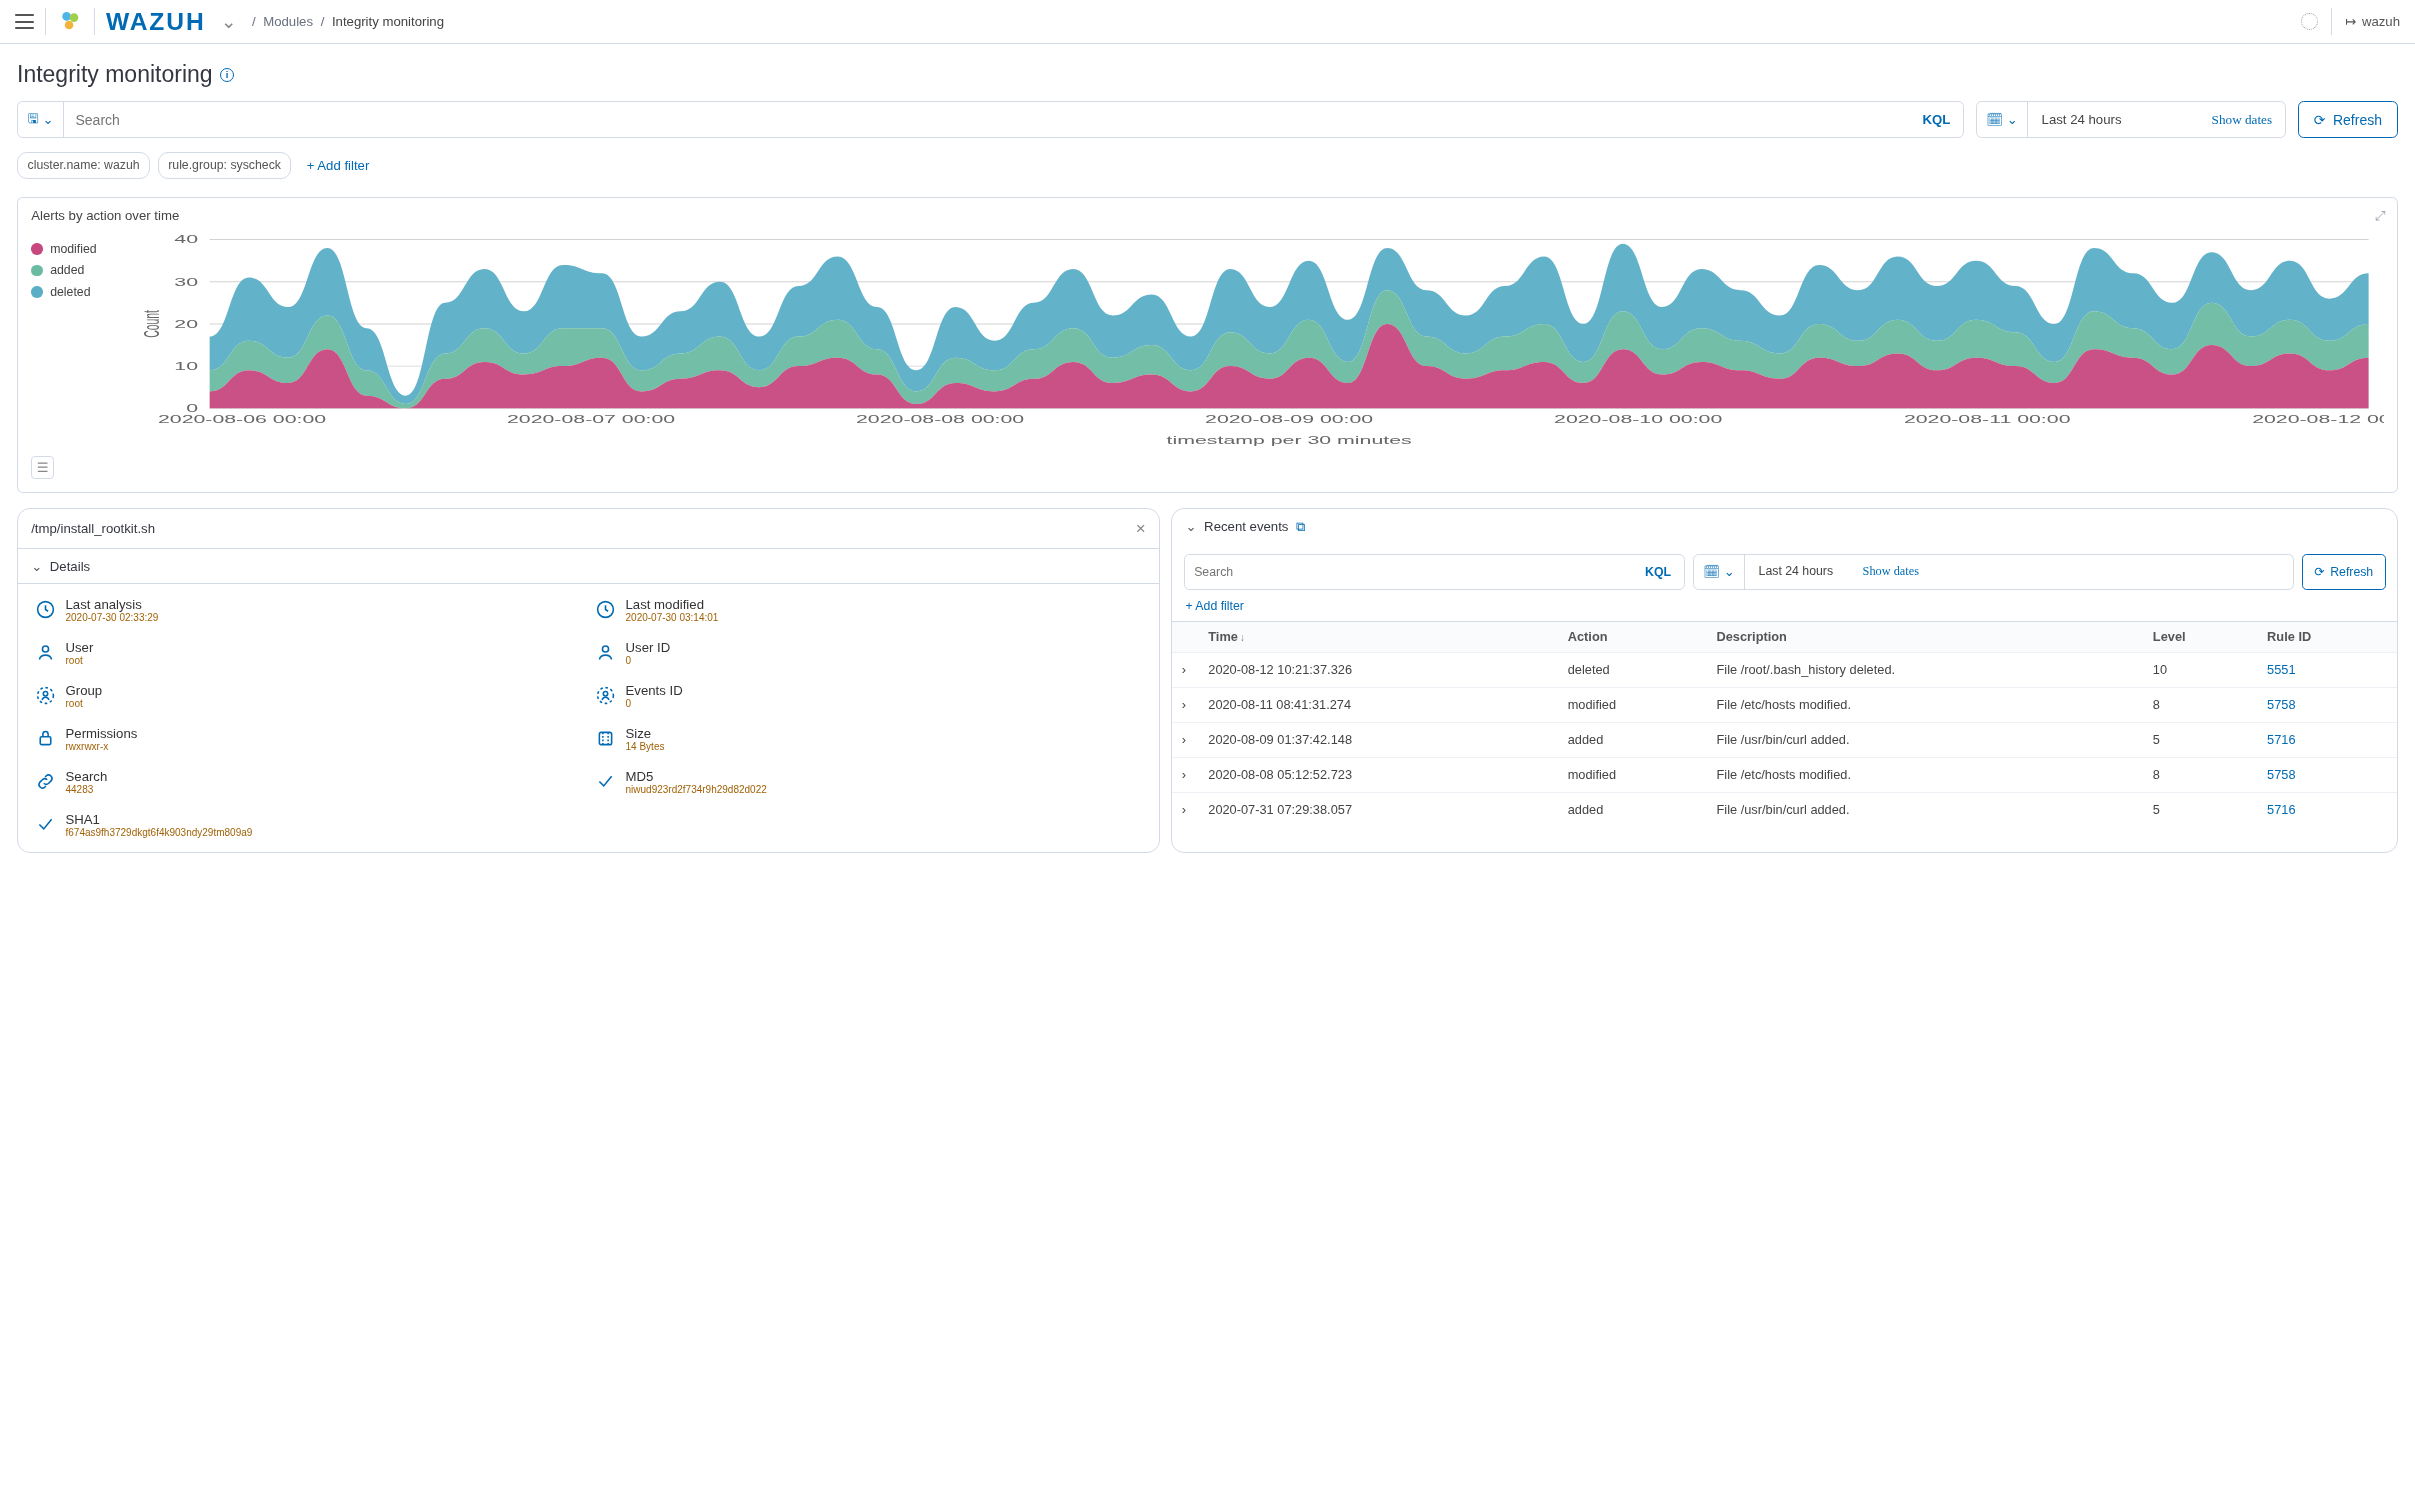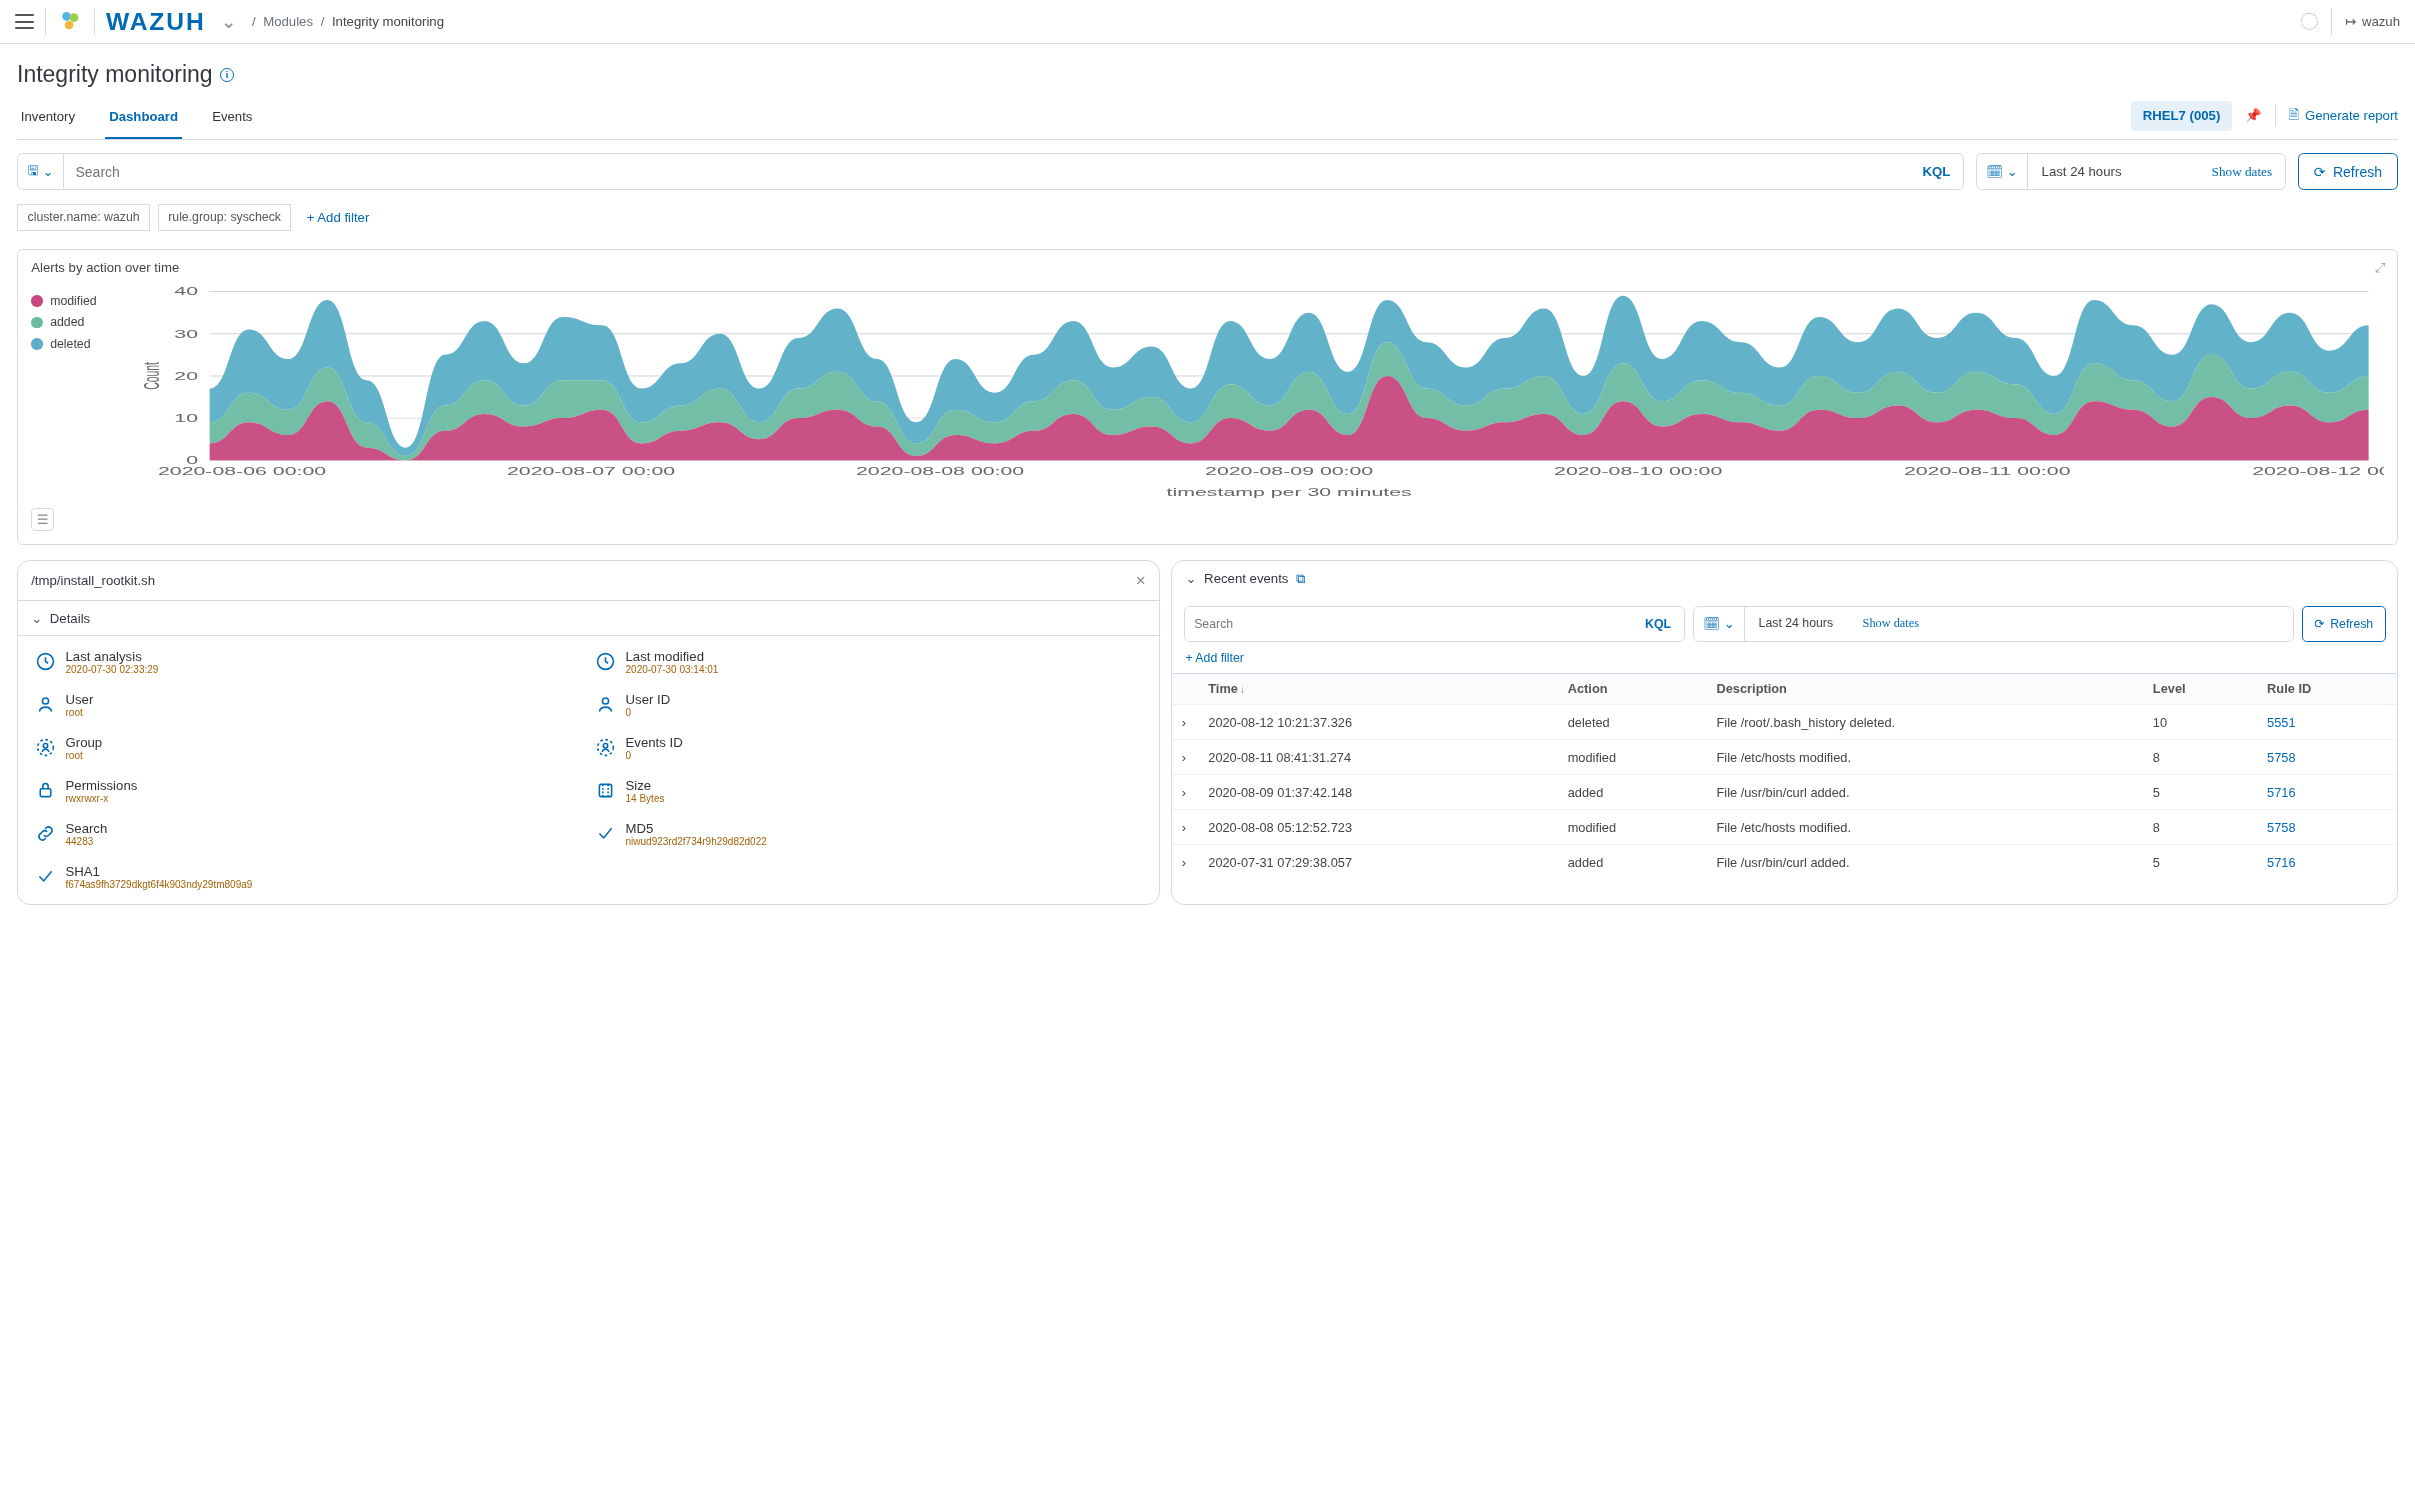--- a/index.html
+++ b/index.html
@@ -59,21 +59,21 @@
   .control-group { display: flex; flex: 1 1 auto; border: 0.9px solid var(--border); border-radius: 5.7px; overflow: hidden; background:#fff;}
   .control-prefix { display: flex; align-items: center; gap: 3.8px; padding: 0 9.5px; border-right: 0.9px solid var(--border); color: var(--blue); cursor:pointer;}
   .control-input { flex: 1; border: none; padding: 9.5px 11.4px; font-size: 14px; outline:none;}
   .control-suffix { padding: 0 13.2px; display:flex;align-items:center; color: var(--blue); font-weight:600; cursor:pointer;}
   .date-group { display:flex; border: 0.9px solid var(--border); border-radius: 5.7px; overflow:hidden;}
   .date-text { padding: 9.5px 13.2px; color:#444; min-width: 170px;}
   .show-dates { padding: 9.5px 13.2px; color: var(--blue); cursor:pointer;font-family:Liberation Serif, serif;}
   .btn-refresh { border: 0.9px solid var(--blue); color: var(--blue); background:#fff; padding: 8.5px 15px; border-radius:5.7px; display:flex;gap:7.6px;align-items:center; cursor:pointer; font-size:14px;}
   
   .chips-row { display:flex; gap:7.6px; padding: 0 17px 11.4px; align-items:center;}
-  .chip { border:0.9px solid var(--border); border-radius:0; padding: 5.7px 9.5px; color:#555; font-size:12.3px; cursor:pointer;}
+  .chip { border:0.9px solid var(--border); border-radius:10px; padding: 5.7px 9.5px; color:#555; font-size:12.3px; cursor:pointer;}
   .add-filter { color: var(--blue); cursor:pointer; margin-left:7.6px;}
   
   .panel { border: 0.9px solid var(--border); border-radius: 5.7px; margin: 7px 17px 15px;}
   .panel-head { padding: 9.5px 13.2px; font-size: 13.2px; color:#444; position:relative;}
   .expand-corner { position:absolute; top:9.5px; right:11.4px; color:#9aa2b1; cursor:pointer;}
   .chart-panel { padding: 0 13.2px 13.2px;}
   .chart-wrap { display:flex; gap: 9.5px;}
   .legend-col { padding: 5.7px 7.6px 0 0; min-width:95px;}
   .legend-item { display:flex; align-items:center; gap:7.6px; padding:3.8px 0; font-size:12.3px; color:#444;}
   .legend-swatch { width:11.4px; height:11.4px; border-radius:50%;}
@@ -148,36 +148,20 @@
       <span>↦</span>
       <span>wazuh</span>
     </div>
   </div>
 </header>
 
 <div class="page-head">
   <div class="page-title">
     <span>Integrity monitoring</span>
     <span class="info-icon">i</span>
-  </div>
-  <div class="tabs-row">
-    <div class="tabs">
-      <div class="tab">Inventory</div>
-      <div class="tab active">Dashboard</div>
-      <div class="tab">Events</div>
-    </div>
-    <div class="tabs-right">
-      <span class="agent-badge">RHEL7 (005)</span>
-      <span class="pin-icon">📌</span>
-      <span style="width:0.9px;height:21px;background:var(--border);"></span>
-      <span class="link-blue">
-        <span>🗎</span>
-        <span>Generate report</span>
-      </span>
-    </div>
   </div>
 </div>
 
 <div class="filter-bar">
   <div class="control-group">
     <div class="control-prefix">
       <span>🖫</span>
         <span>⌄</span>
     </div>
     <input class="control-input" placeholder="Search" style="">

